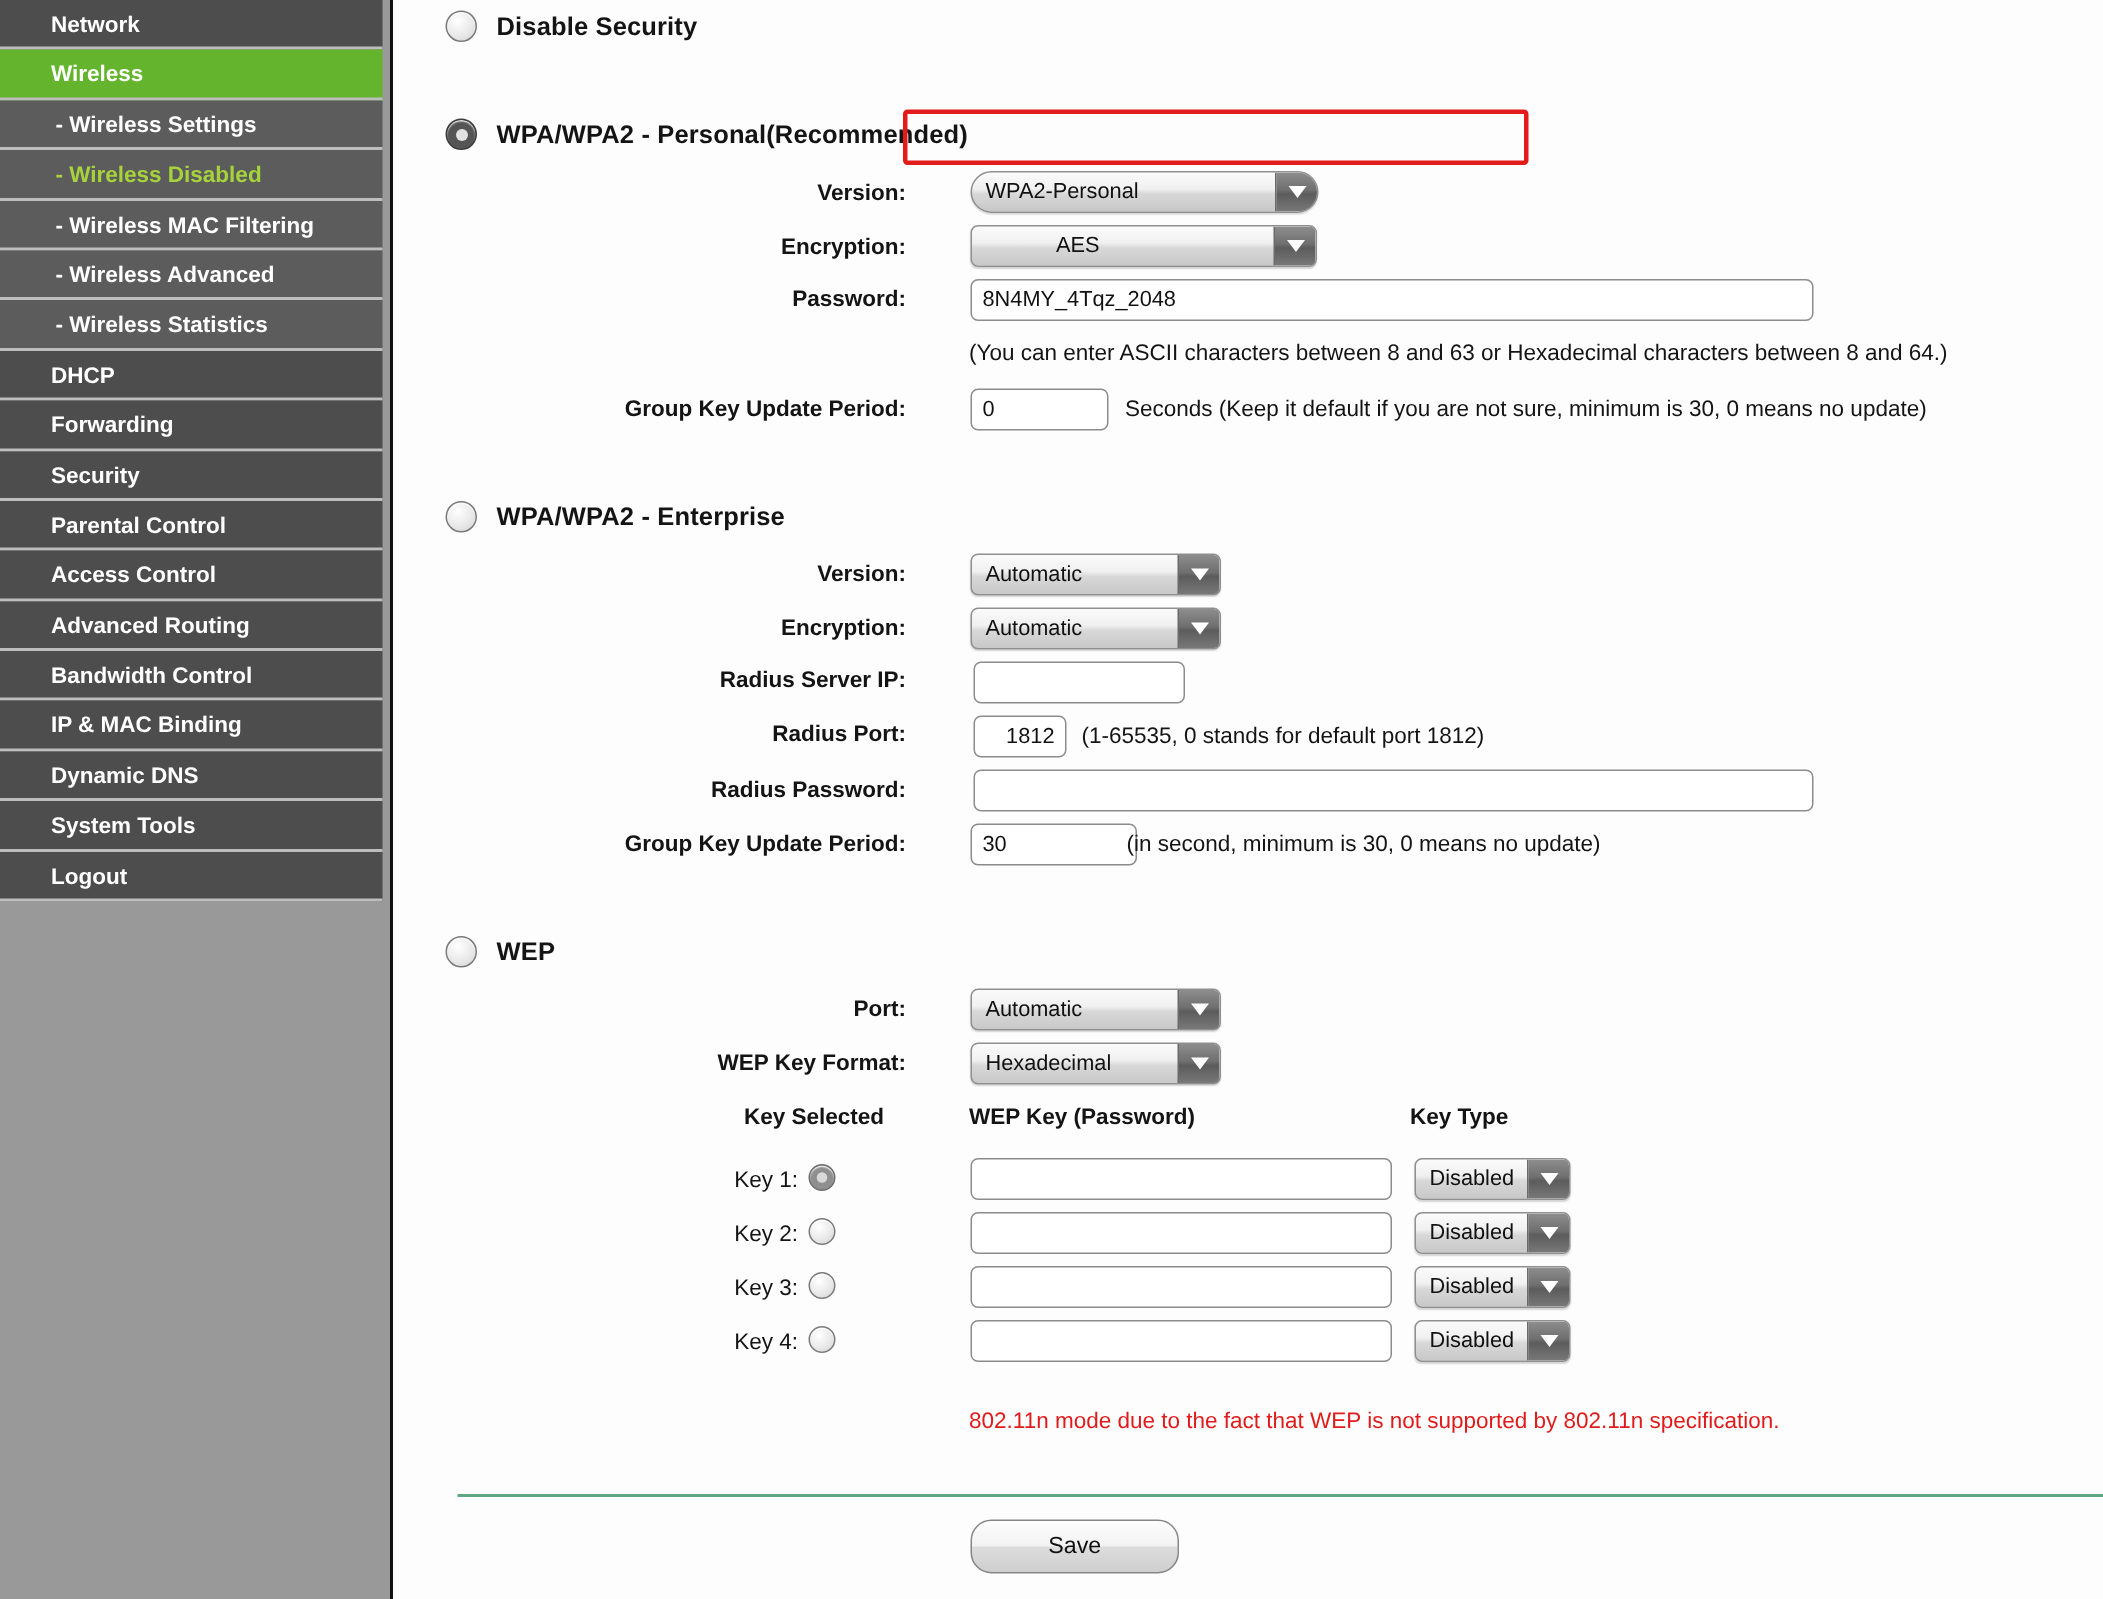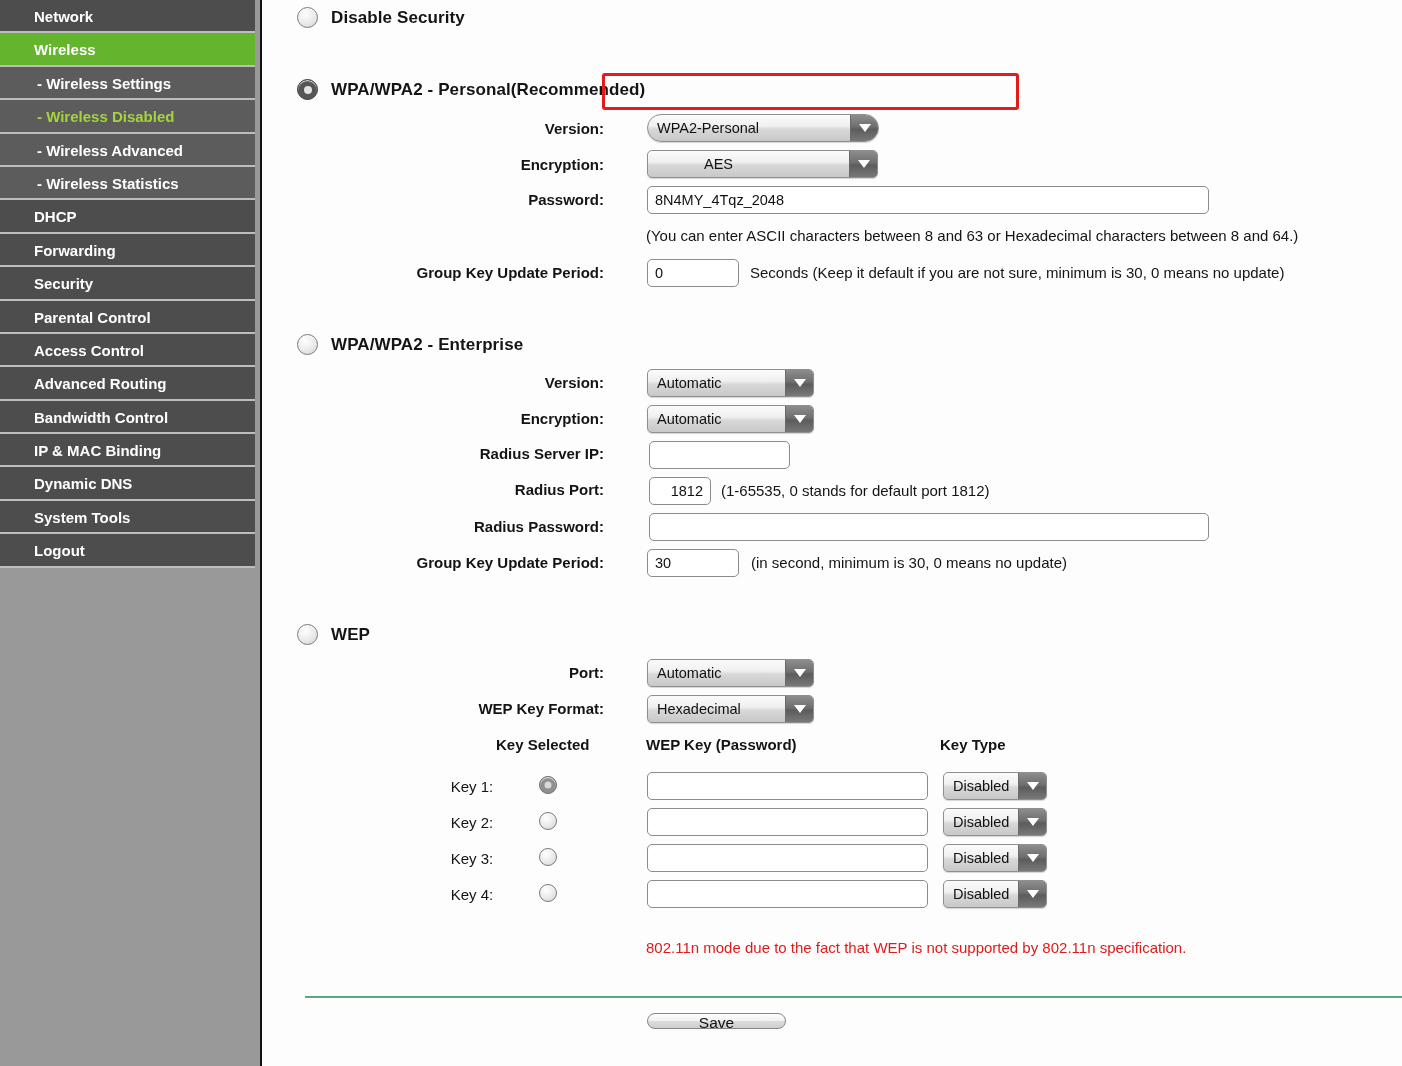--- a/index.html
+++ b/index.html
@@ -203,21 +203,21 @@
     position: absolute;
     font-size: 15px;
     font-weight: bold;
     color: #141414;
   }
 
   .keylabel {
     position: absolute;
     font-size: 15px;
     color: #141414;
-    text-align: center;
+    text-align: right;
     width: 120px;
   }
 
   .warn {
     position: absolute;
     color: #e01b1b;
     font-size: 15px;
     line-height: 21px;
     white-space: nowrap;
   }
@@ -225,21 +225,21 @@
   #divider {
     position: absolute;
     left: 41px; top: 996px;
     width: 1097px; height: 0;
     border-top: 2px solid #5fa783;
   }
 
   #save-btn {
     position: absolute;
     left: 383px; top: 1013px;
-    width: 139px; height: 16px;
+    width: 139px; height: 36px;
     border: 1px solid #868686;
     border-radius: 14px;
     background: linear-gradient(to bottom, #fdfdfd 0%, #f2f2f2 48%, #dcdcdc 52%, #cfcfcf 100%);
     font-family: "Liberation Sans", sans-serif;
     font-size: 15.5px;
     color: #111;
     cursor: pointer;
     padding: 0;
   }
 </style>
@@ -247,20 +247,21 @@
 <body>
 
 <div id="app">
 
   <nav id="sidebar">
     <div class="nav-list" id="nav-list">
         <div class="nav-item">Network</div>
         <div class="nav-item active-parent">Wireless</div>
         <div class="nav-item sub">- Wireless Settings</div>
         <div class="nav-item sub active-sub">- Wireless Disabled</div>
+        <div class="nav-item sub">- Wireless MAC Filtering</div>
         <div class="nav-item sub">- Wireless Advanced</div>
         <div class="nav-item sub">- Wireless Statistics</div>
         <div class="nav-item">DHCP</div>
         <div class="nav-item">Forwarding</div>
         <div class="nav-item">Security</div>
         <div class="nav-item">Parental Control</div>
         <div class="nav-item">Access Control</div>
         <div class="nav-item">Advanced Routing</div>
         <div class="nav-item">Bandwidth Control</div>
         <div class="nav-item">IP &amp; MAC Binding</div>
@@ -325,21 +326,21 @@
     <input class="inp" style="left: 385px; top: 441px; width: 141px;" id="inp-radius-ip" value="">
 
     <div class="flabel" style="top:481px;">Radius Port:</div>
     <input class="inp" style="left: 385px; top: 477px; width: 62px; text-align: right;" id="inp-radius-port" value="1812">
     <div class="hint" style="left:457px; top:482px;">(1-65535, 0 stands for default port 1812)</div>
 
     <div class="flabel" style="top:518px;">Radius Password:</div>
     <input class="inp" style="left: 385px; top: 513px; width: 560px;" id="inp-radius-pass" value="">
 
     <div class="flabel" style="top:554px;">Group Key Update Period:</div>
-    <input class="inp" style="left: 383px; top: 549px; width: 92px;" id="inp-gkup-ent" value="30">
+    <input class="inp" style="left: 383px; top: 549px; width: 111px;" id="inp-gkup-ent" value="30">
     <div class="hint" style="left:487px; top:554px;">(in second, minimum is 30, 0 means no update)</div>
 
     <div class="row sec-head" style="left:33px; top:624px;">
       <span class="radio" id="radio-wep"></span>
       <span class="title">WEP</span>
     </div>
 
     <div class="flabel" style="top:664px;">Port:</div>
     <div class="sel" style="left:383px; top:659px; width:167px;">
       <span class="selval">Automatic</span>

